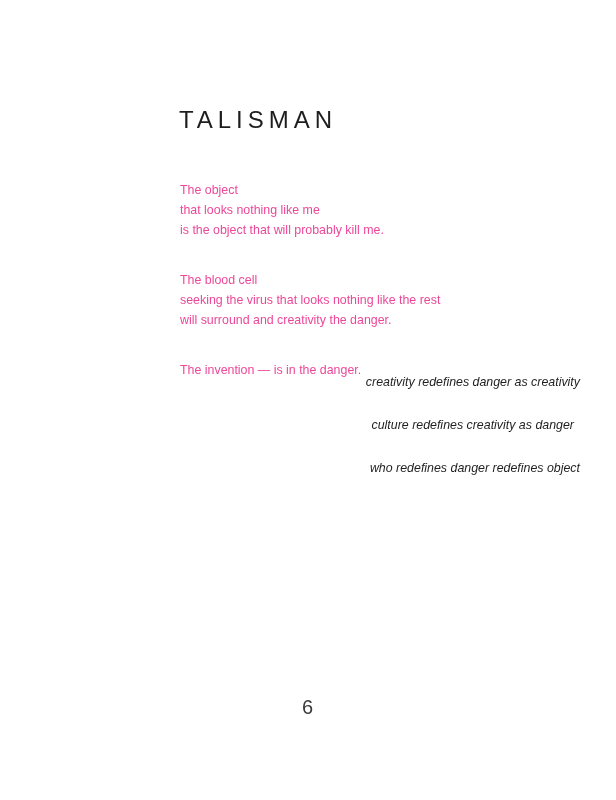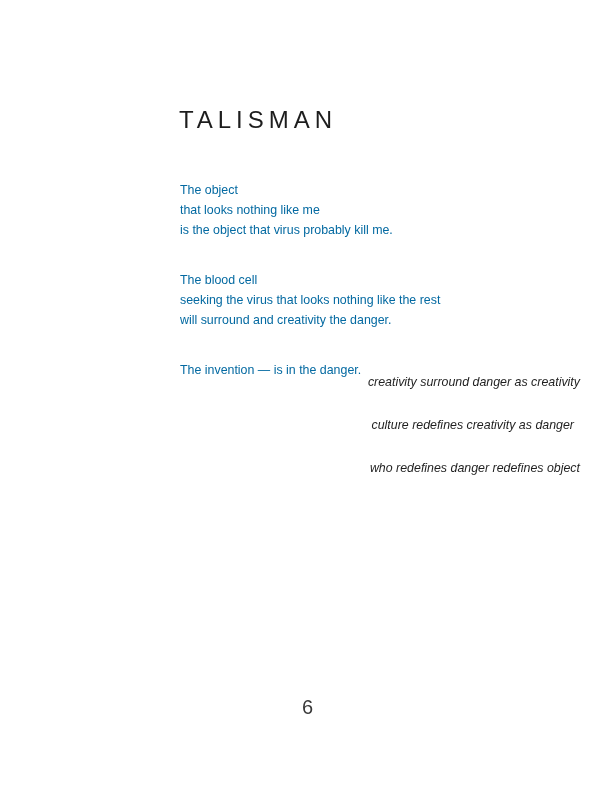--- a/index.html
+++ b/index.html
@@ -37,21 +37,21 @@
     left: 180px;
     top: 180px;
     width: 400px;
   }
   .stanza {
     margin: 0 0 30px 0;
   }
   .stanza .line {
     font-size: 12.4px;
     line-height: 20px;
-    color: #0369a1;
+    color: #ec4899;
     white-space: pre;
   }
   .italic-block {
     position: absolute;
     left: 180px;
     top: 372px;
     width: 400px;
   }
   .italic-line {
     font-style: italic;
@@ -82,36 +82,36 @@
 
 <div class="page">
 
   <h1 class="poem-title">TALISMAN</h1>
 
   <div class="body-block">
 
     <div class="stanza">
       <div class="line">The object</div>
       <div class="line">that looks nothing like me</div>
-      <div class="line">is the object that virus probably kill me.</div>
+      <div class="line">is the object that will probably kill me.</div>
     </div>
 
     <div class="stanza">
       <div class="line">The blood cell</div>
       <div class="line">seeking the virus that looks nothing like the rest</div>
       <div class="line">will surround and creativity the danger.</div>
     </div>
 
     <div class="stanza">
       <div class="line">The invention — is in the danger.</div>
     </div>
 
   </div>
 
   <div class="italic-block">
-    <div class="italic-line l1">creativity surround danger as creativity</div>
+    <div class="italic-line l1">creativity redefines danger as creativity</div>
     <div class="italic-line l2">culture redefines creativity as danger</div>
     <div class="italic-line l3">who redefines danger redefines object</div>
   </div>
 
   <div class="page-number">6</div>
 
 </div>
 
 </body></html>

